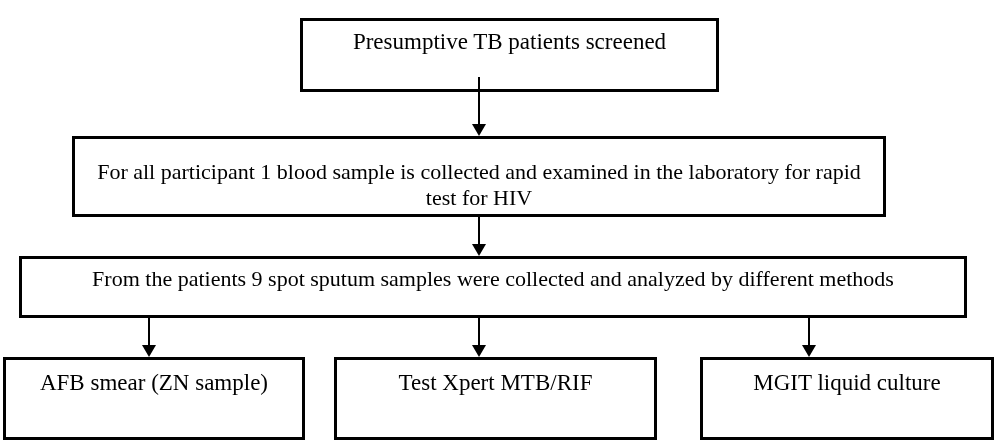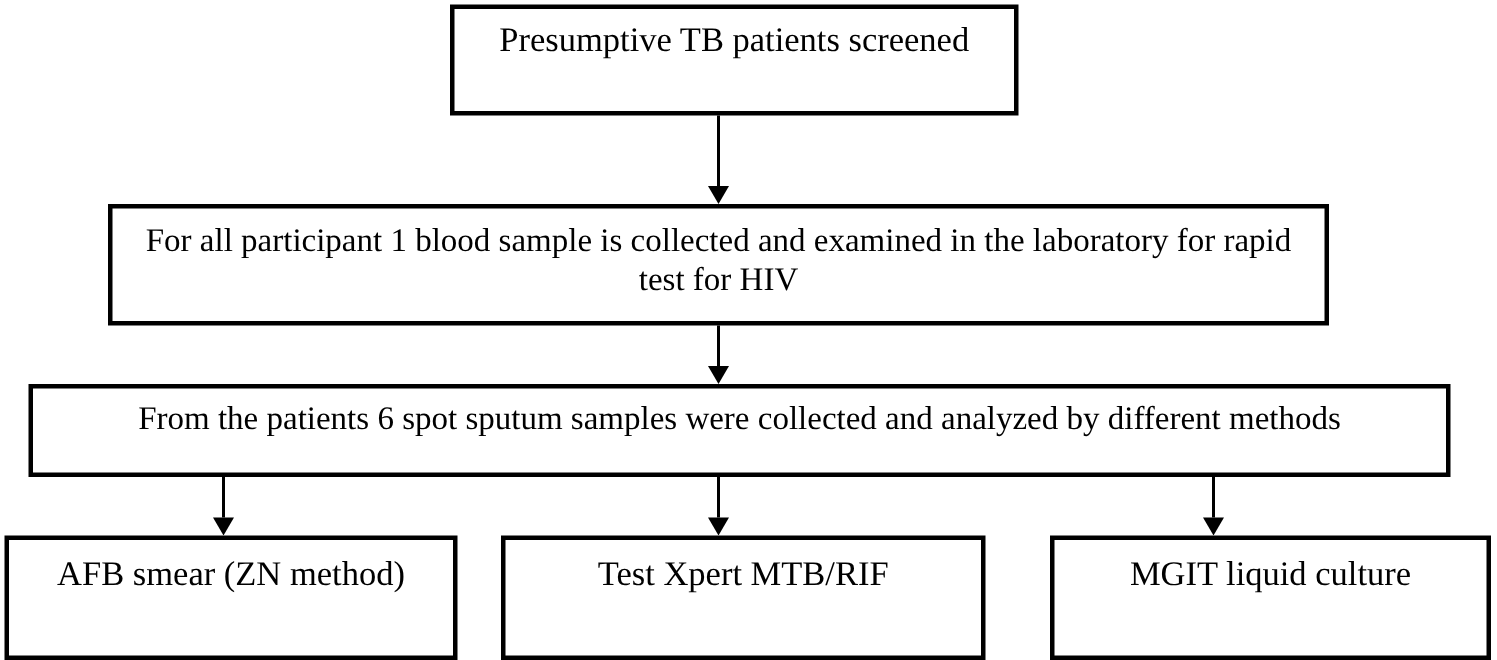--- a/index.html
+++ b/index.html
@@ -27,33 +27,33 @@
   .node-label {
     display: block;
     text-align: center;
     line-height: 1.18;
     color: #000000;
     white-space: pre-line;
   }
 
   
   #box-screened {
-    left: 300px; top: 3px; width: 379px; height: 74px;
+    left: 300px; top: 18px; width: 419px; height: 74px;
   }
   #box-screened .node-label {
     font-size: 23px;
     padding-top: 7px;
   }
 
   #box-blood {
     left: 72px; top: 136px; width: 814px; height: 81px;
   }
   #box-blood .node-label {
     font-size: 22px;
-    padding-top: 8px;
+    padding-top: 20px;
     padding-left: 10px;
     padding-right: 10px;
   }
 
   #box-sputum {
     left: 19px; top: 256px; width: 948px; height: 62px;
   }
   #box-sputum .node-label {
     font-size: 22px;
     padding-top: 7px;
@@ -135,38 +135,38 @@
   <div class="node" id="box-blood">
     <span class="node-label">For all participant 1 blood sample is collected and examined in the laboratory for rapid test for HIV</span>
   </div>
 
   <div class="connector" id="arrow-blood-sputum">
     <div class="shaft"></div>
     <div class="head"></div>
   </div>
 
   <div class="node" id="box-sputum">
-    <span class="node-label">From the patients 6 spot sputum samples were collected and analyzed by different methods</span>
+    <span class="node-label">From the patients 9 spot sputum samples were collected and analyzed by different methods</span>
   </div>
 
   <div class="connector" id="arrow-sputum-afb">
     <div class="shaft"></div>
     <div class="head"></div>
   </div>
   <div class="connector" id="arrow-sputum-xpert">
     <div class="shaft"></div>
     <div class="head"></div>
   </div>
   <div class="connector" id="arrow-sputum-mgit">
     <div class="shaft"></div>
     <div class="head"></div>
   </div>
 
   <div class="node" id="box-afb">
-    <span class="node-label">AFB smear (ZN method)</span>
+    <span class="node-label">AFB smear (ZN sample)</span>
   </div>
   <div class="node" id="box-mgit">
     <span class="node-label">MGIT liquid culture</span>
   </div>
   <div class="node" id="box-xpert">
     <span class="node-label">Test Xpert MTB/RIF</span>
   </div>
 
 </div>
 

